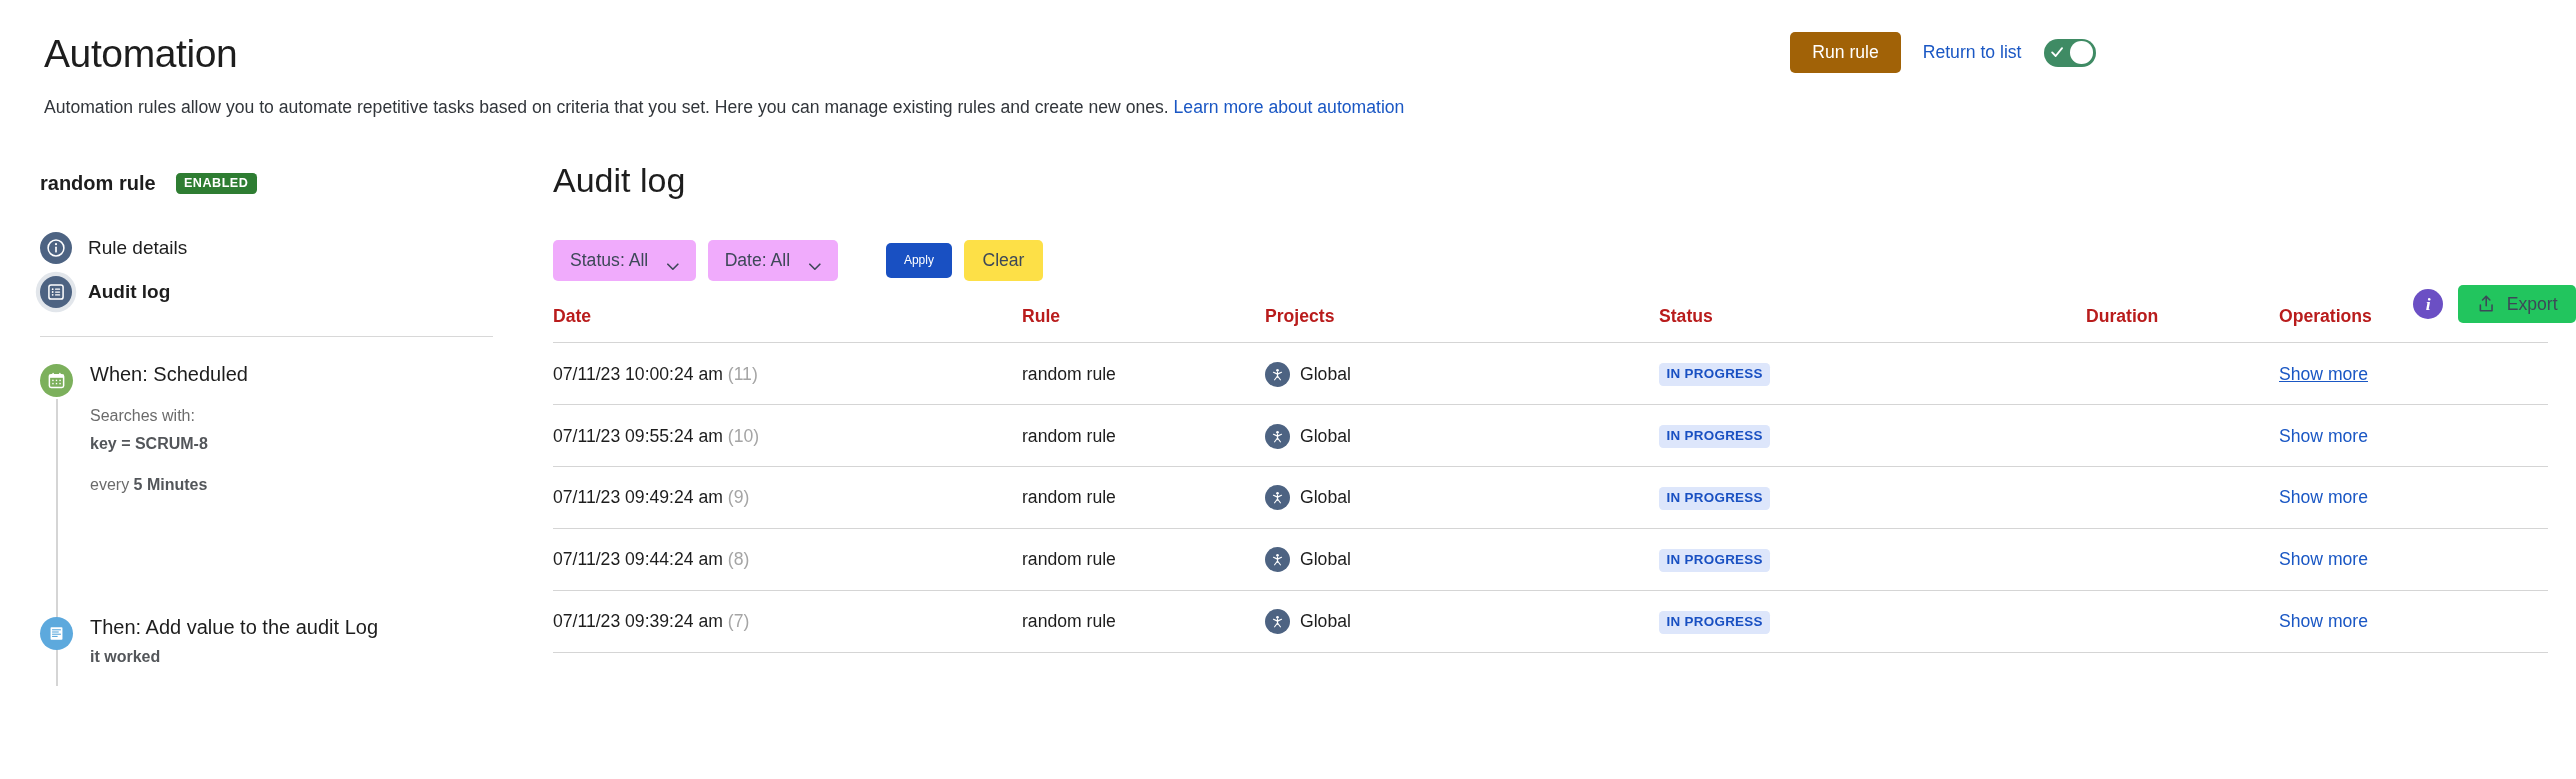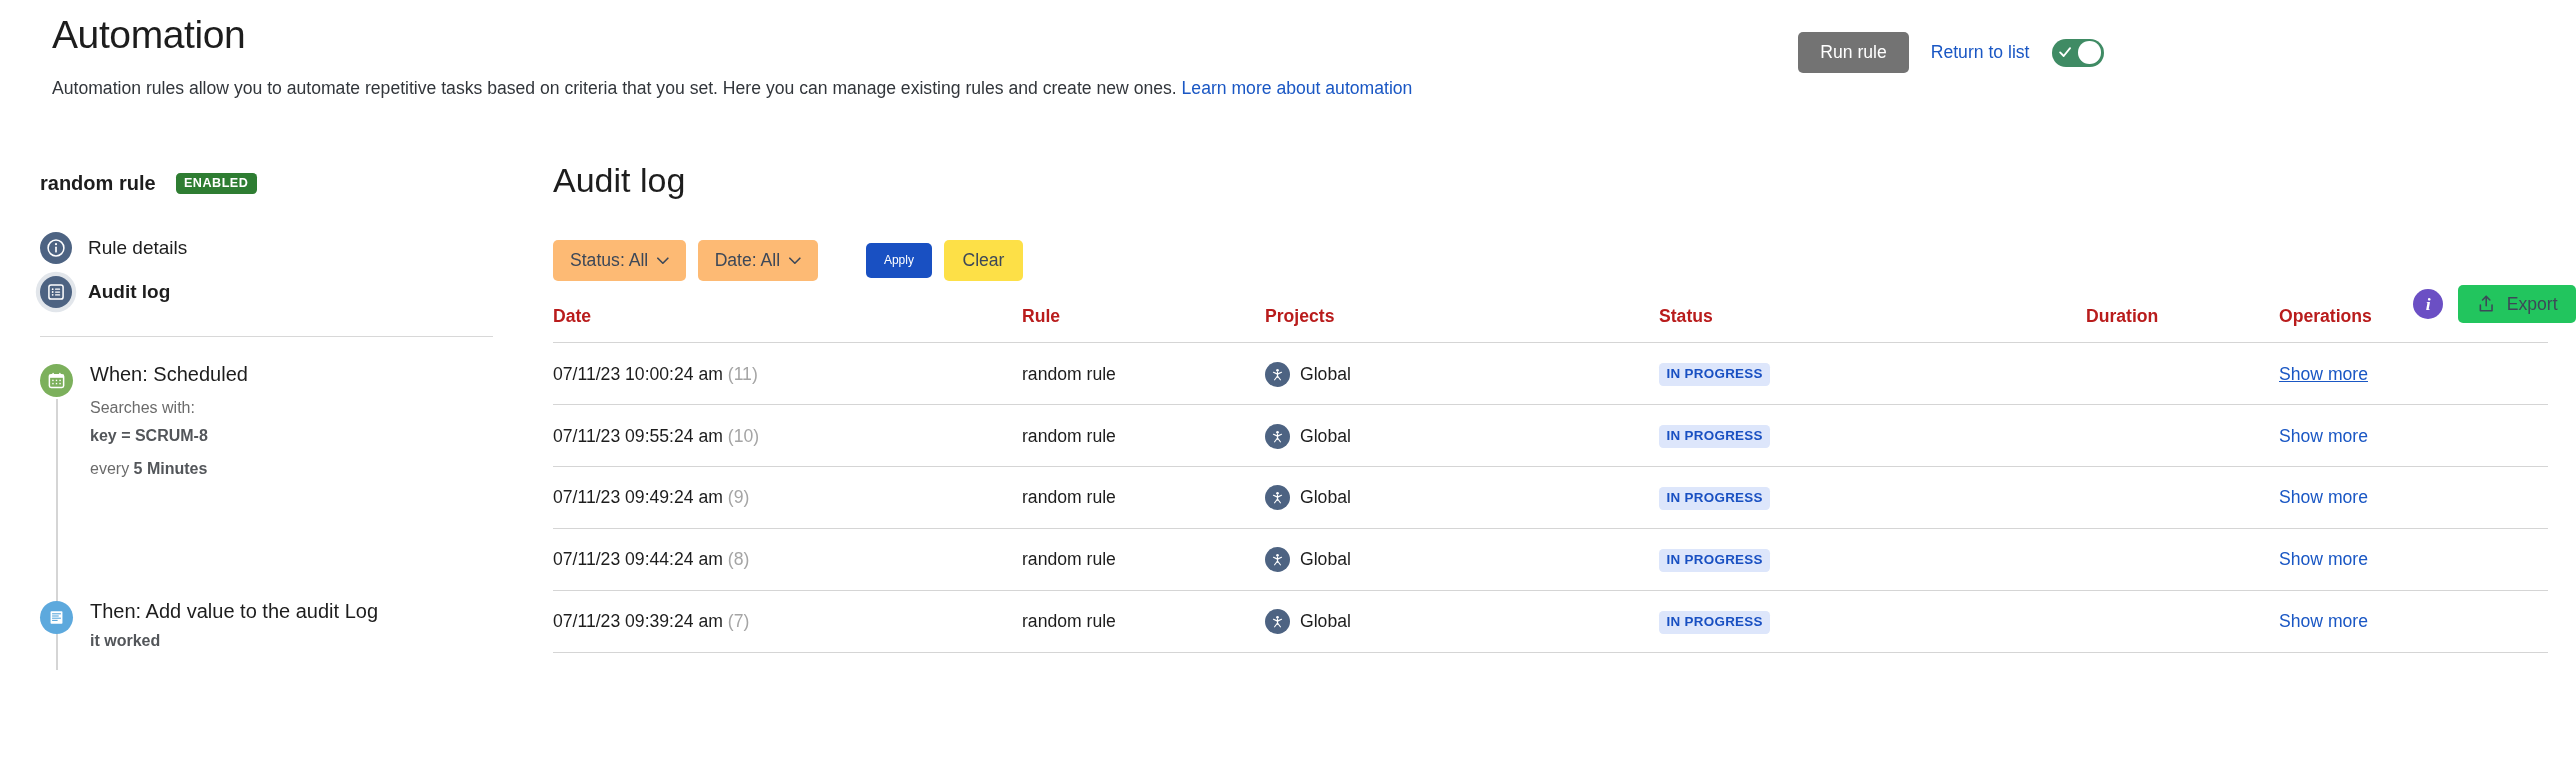--- a/index.html
+++ b/index.html
@@ -17,24 +17,24 @@
   .page {
     position: relative;
     width: 2576px;
     height: 779px;
     background: #ffffff;
   }
 
   
   .top-header {
     position: absolute;
-    left: 12px; top: 0;
+    left: 4px; top: 0;
     width: 2120px;
     height: 159px;
-    padding: 13px 40px 0 40px;
+    padding: 32px 40px 0 40px;
   }
 
   .page-title {
     font-size: 39px;
     font-weight: 400;
     color: #1d1d1d;
     letter-spacing: -0.4px;
     line-height: 1.15;
   }
 
@@ -54,21 +54,21 @@
   .header-actions {
     position: absolute;
     right: 28.5px;
     top: 32px;
     display: flex;
     align-items: center;
     gap: 22px;
   }
 
   .btn-primary {
-    background: #737373;
+    background: #a16207;
     color: #ffffff;
     border: none;
     border-radius: 5px;
     font-size: 17.6px;
     font-family: "Liberation Sans", sans-serif;
     padding: 11px 22px;
     cursor: pointer;
     line-height: 1.1;
   }
 
@@ -219,21 +219,21 @@
   .flow-icon.then { background: #5da9dd; }
 
   .flow-title {
     font-size: 20px;
     color: #1d1d1d;
     line-height: 1.25;
   }
   .flow-sub {
     font-size: 16px;
     color: #6b6b6b;
-    margin-top: 9px;
+    margin-top: 17px;
     line-height: 1.5;
   }
   .flow-sub b { color: #53565a; }
   .flow-strong {
     font-size: 16px;
     font-weight: bold;
     color: #53565a;
     margin-top: 4.2px;
     line-height: 1.5;
   }
@@ -255,30 +255,30 @@
 
   .filter-bar {
     display: flex;
     align-items: center;
     gap: 11.7px;
     margin-top: 40px;
     position: relative;
   }
 
   .filter-chip {
-    background: #fdba74;
+    background: #f0abfc;
     border: none;
     border-radius: 5px;
     font-size: 17.6px;
     font-family: "Liberation Sans", sans-serif;
     color: #3d4858;
     padding: 11px 17px;
     display: flex;
-    align-items: center;
-    gap: 9px;
+    align-items: flex-end;
+    gap: 19px;
     cursor: pointer;
     line-height: 1.1;
   }
 
   .chevron {
     width: 11.7px; height: 7.5px;
     flex: none;
   }
 
   .btn-apply {

